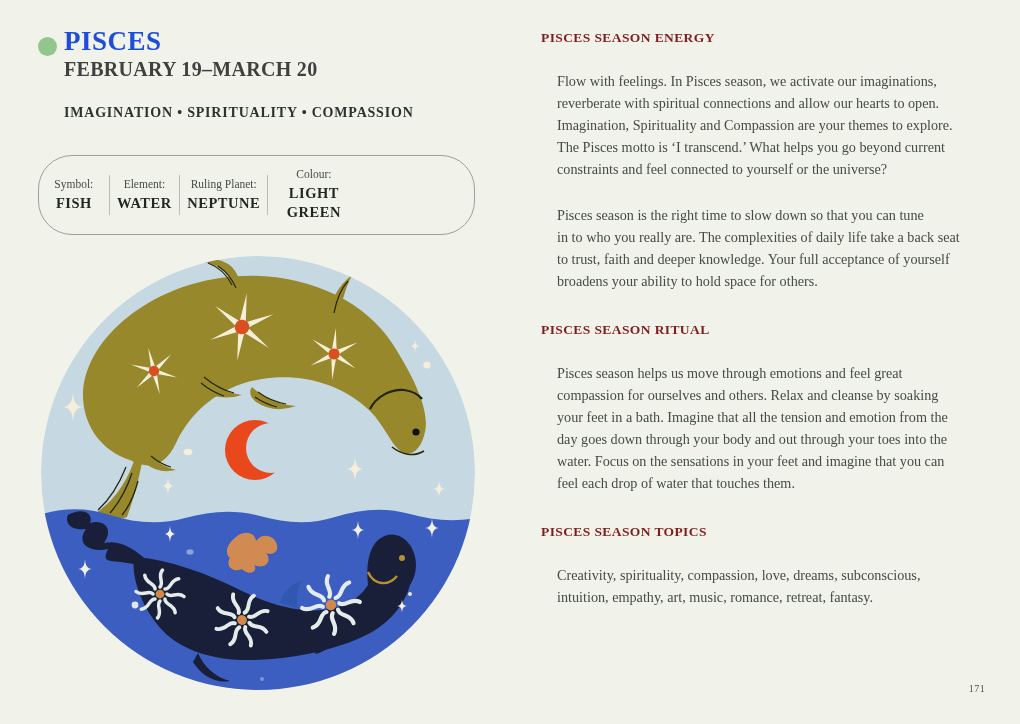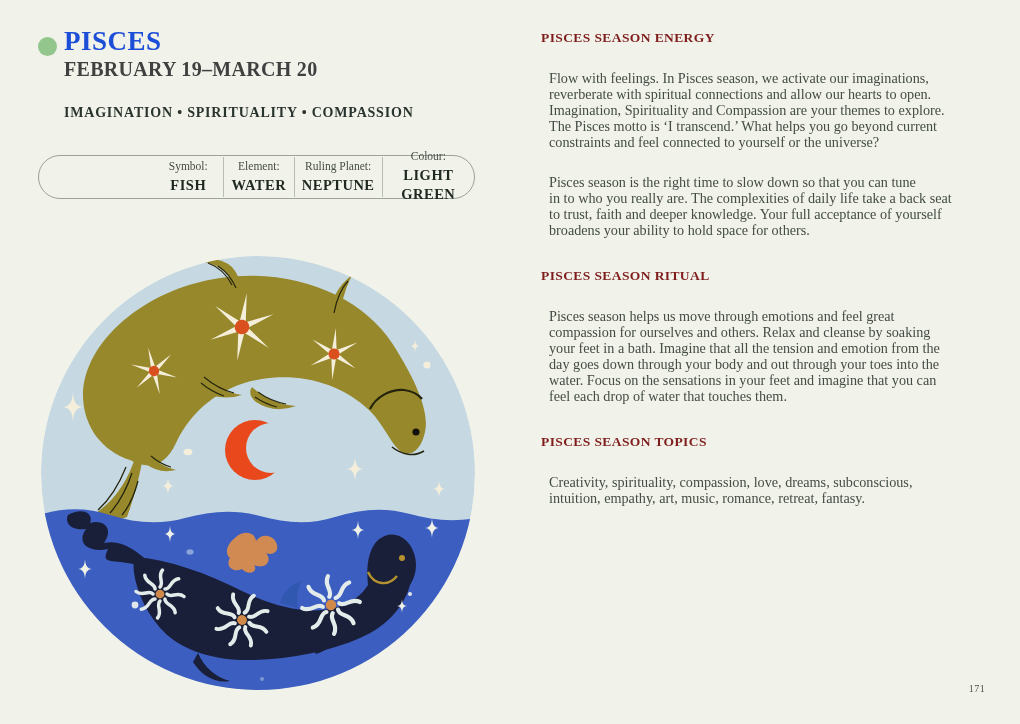--- a/index.html
+++ b/index.html
@@ -20,23 +20,23 @@
   }
   .sign-dates{
     position:absolute;left:64px;top:58px;font-size:20px;font-weight:bold;
     letter-spacing:.3px;color:#404040;margin:0;
   }
   .sign-themes{
     position:absolute;left:64px;top:105px;font-size:14px;font-weight:bold;
     letter-spacing:.8px;color:#2a342e;margin:0;
   }
   .attr-pill{
-    position:absolute;left:38px;top:155px;width:437px;height:44px;
+    position:absolute;left:38px;top:155px;width:437px;height:80px;
     border:1.2px solid #9aa29a;border-radius:34px;box-sizing:border-box;
-    display:flex;align-items:center;background:transparent;justify-content:flex-end;
+    display:flex;align-items:center;background:transparent;
   }
   .attr-col{
     display:flex;flex-direction:column;align-items:center;justify-content:center;
     height:40px;text-align:center;
   }
   .attr-col + .attr-col{border-left:1px solid #b9beb2;}
   .attr-col:nth-child(1){width:16%;}
   .attr-col:nth-child(2){width:16%;}
   .attr-col:nth-child(3){width:20%;}
   .attr-col:nth-child(4){width:21%;}
@@ -45,21 +45,21 @@
   .attr-value{font-size:14.5px;font-weight:bold;letter-spacing:.5px;color:#1e2821;line-height:19px;margin-top:3px;}
   .illustration{position:absolute;left:40px;top:255px;width:440px;height:440px;}
   
   .right-col{position:absolute;left:541px;top:30px;width:462px;}
   .section-heading{
     font-size:13.5px;font-weight:bold;letter-spacing:.4px;color:#7f1d1d;
     margin:0;
   }
   .section-heading.not-first{margin-top:30px;}
   .right-col p{
-    margin:24px 0 0 8px;font-size:14.2px;line-height:16px;color:#40494299;
+    margin:24px 0 0 16px;font-size:14.2px;line-height:22px;color:#40494299;
     color:#434c45;white-space:pre-line;
   }
   .page-number{
     position:absolute;left:955px;top:683px;width:44px;text-align:center;
     font-size:10px;color:#4d554e;letter-spacing:.5px;
   }
 </style>
 </head>
 <body>
 

